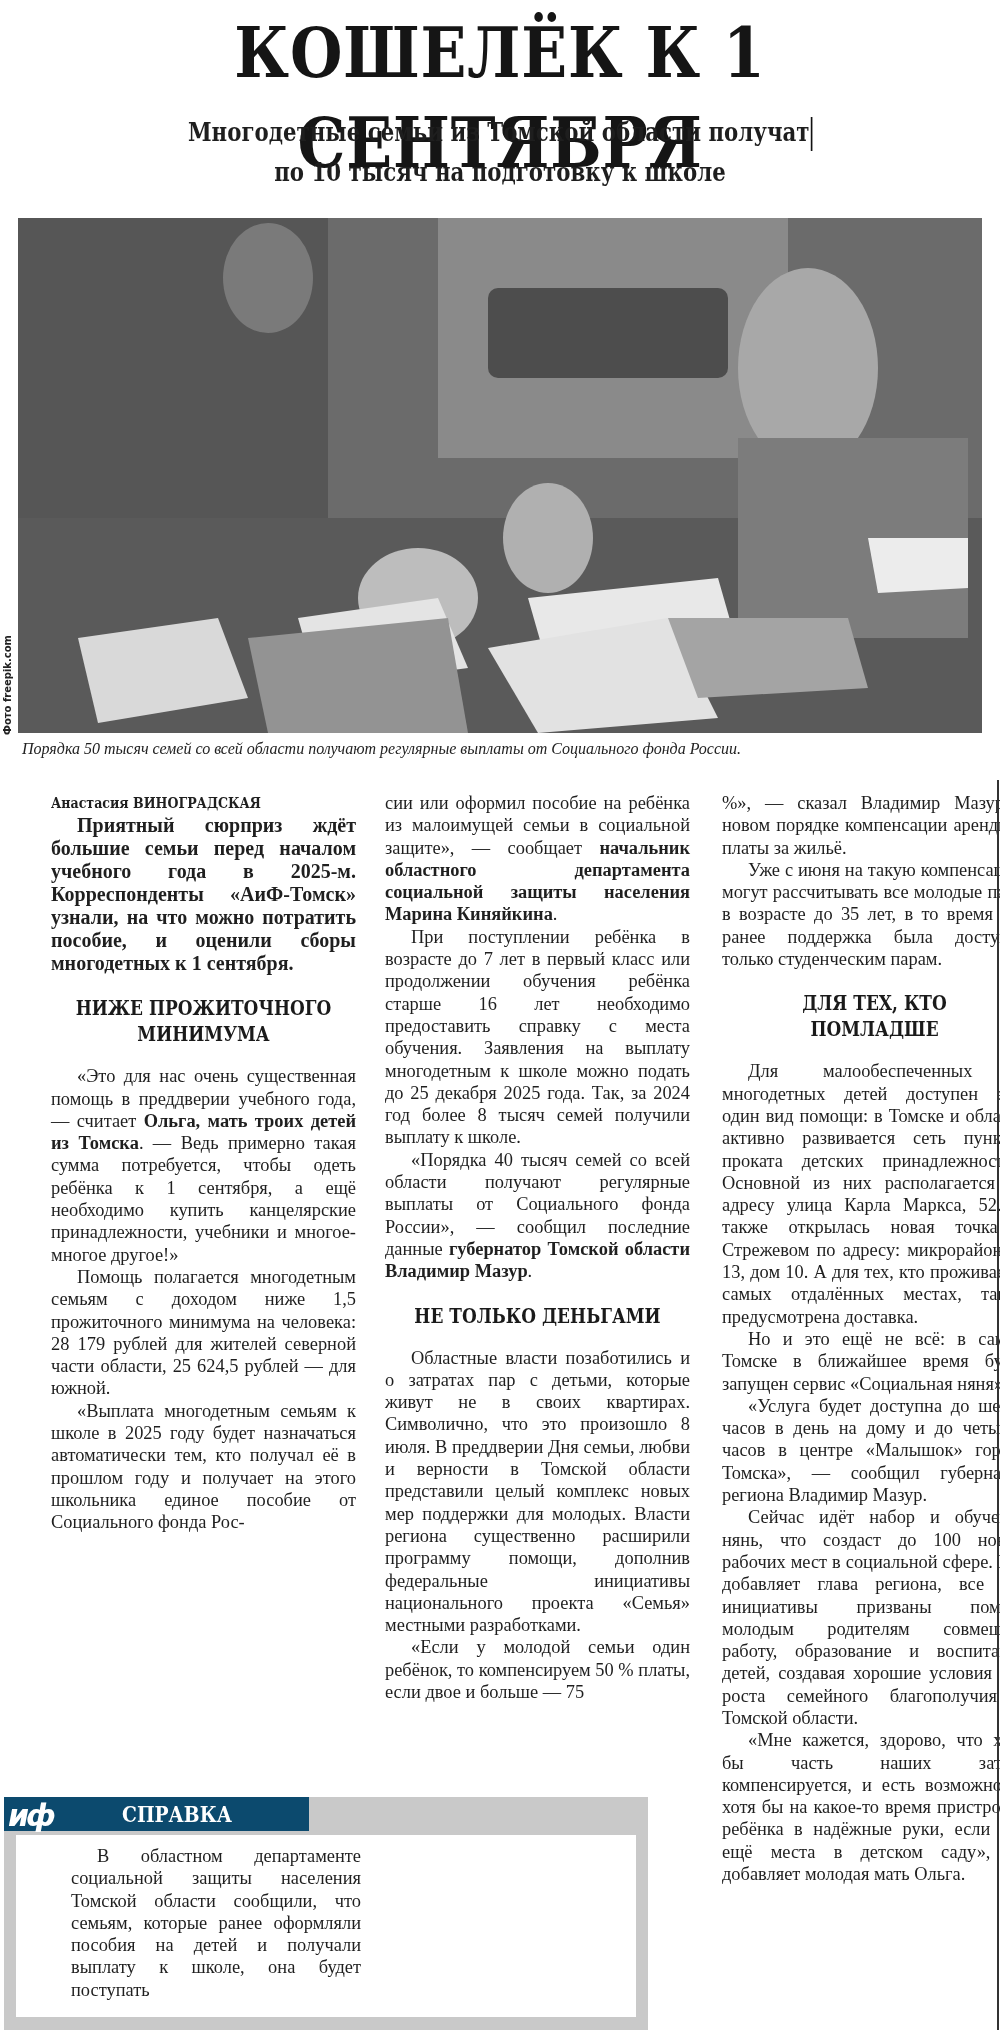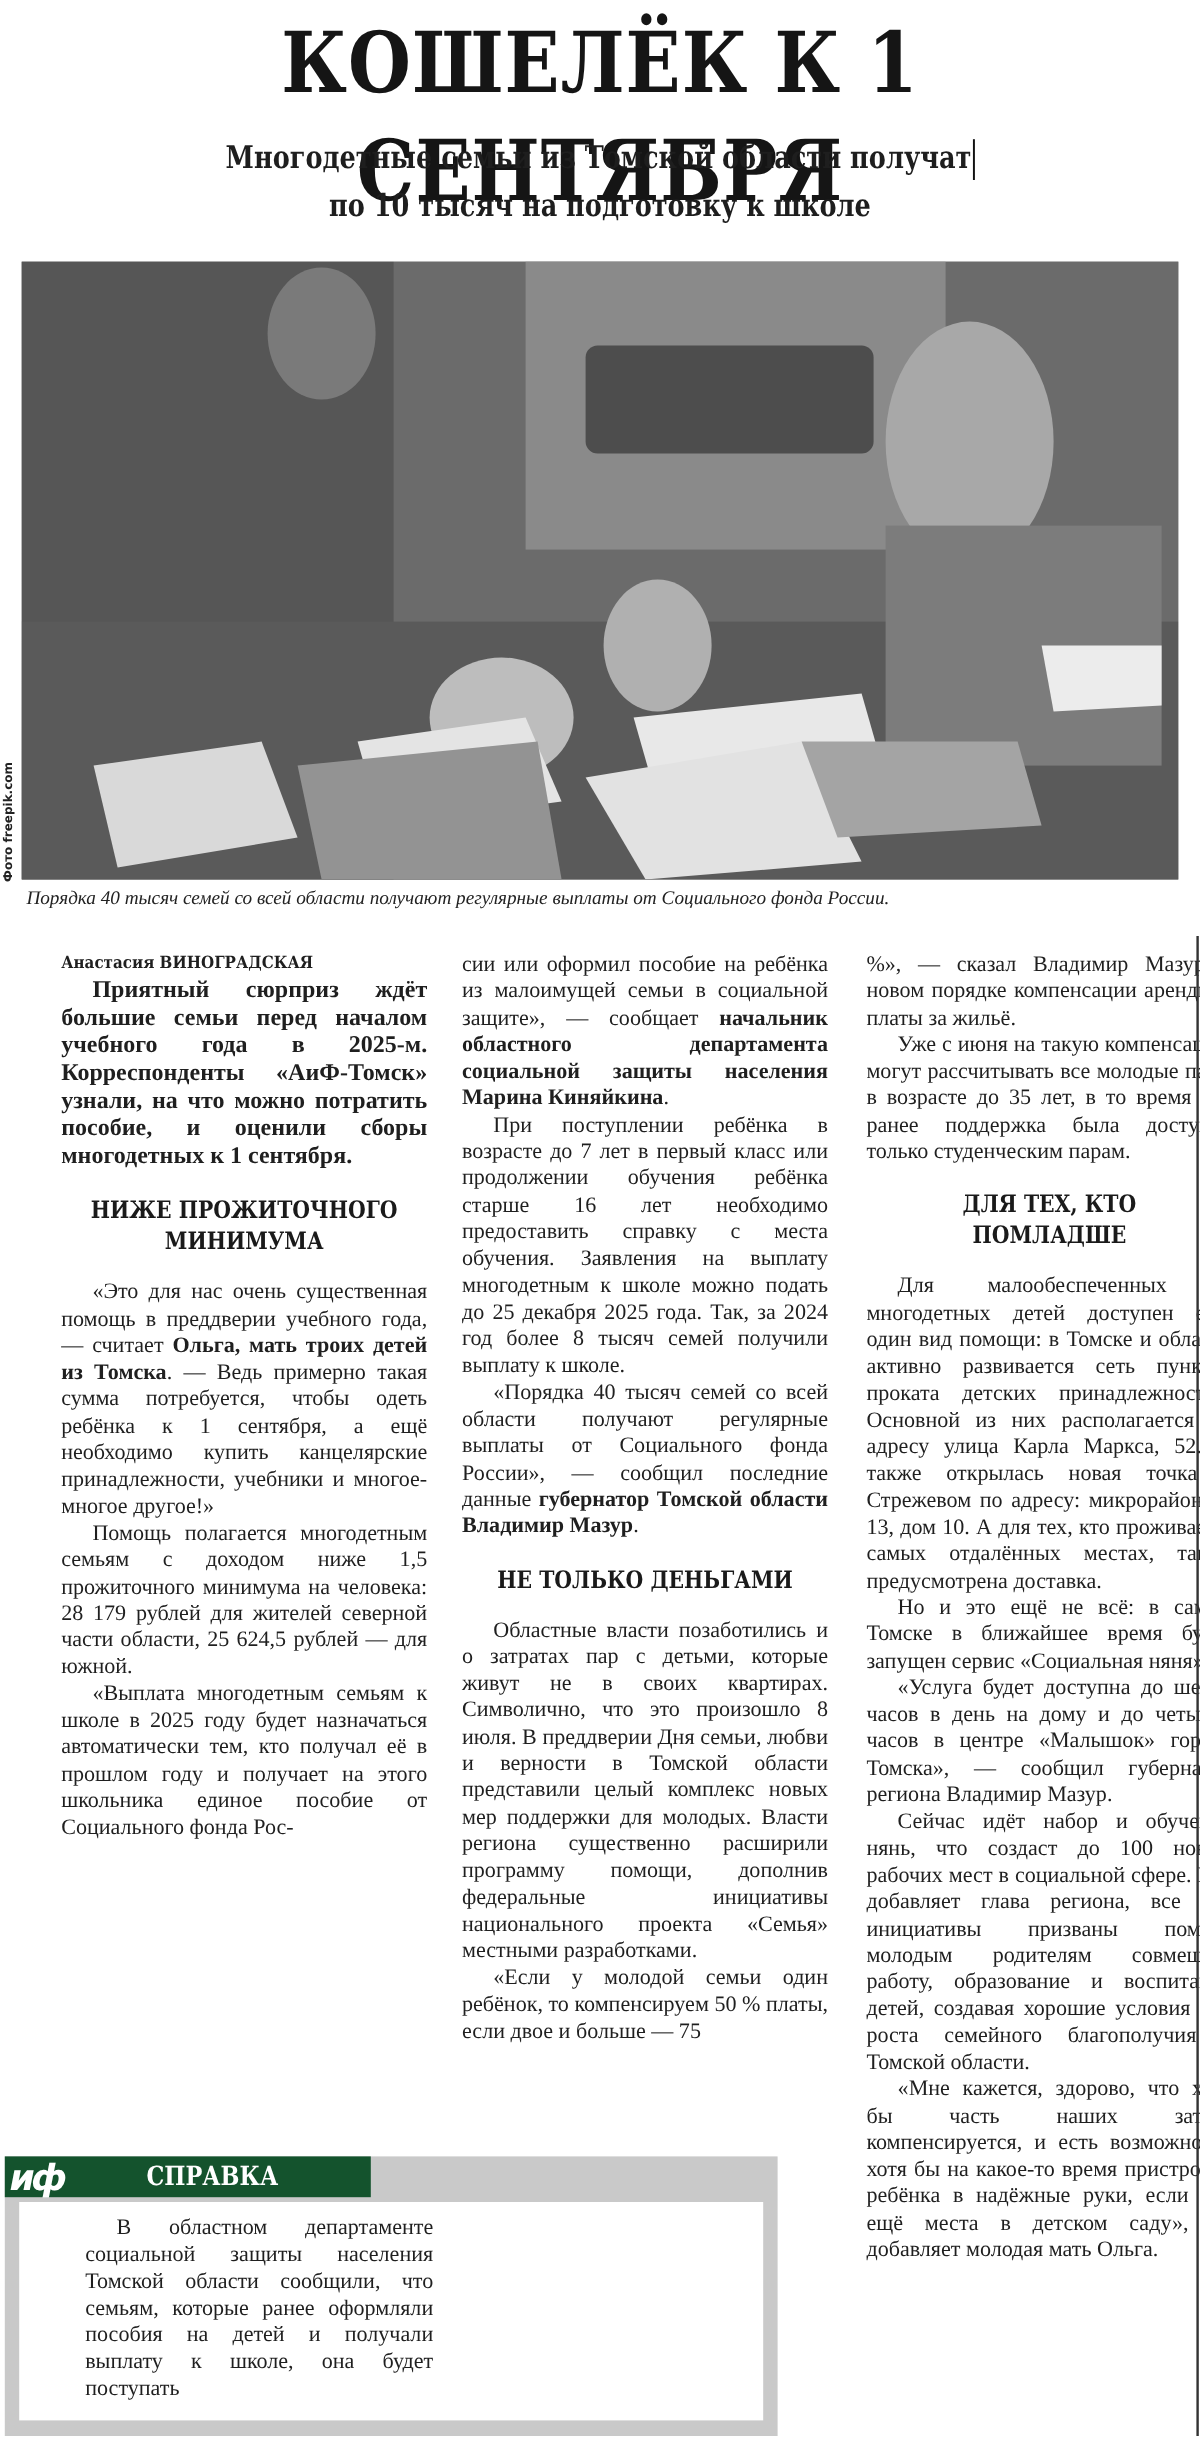--- a/index.html
+++ b/index.html
@@ -49,21 +49,21 @@
   b.em { font-weight: bold; }
   .vrule { position: absolute; left: 997px; top: 780px; width: 2px; height: 1250px; background: #333; }
   .spravka {
     position: absolute; left: 4px; top: 1797px; width: 644px; height: 233px;
     background: #c9c9c9;
   }
   .spravka-inner {
     position: absolute; left: 12px; top: 38px; width: 620px; height: 182px; background: #fff;
   }
   .spravka-bar {
-    position: absolute; left: 0; top: 0; width: 305px; height: 34px; background: #14532d;
+    position: absolute; left: 0; top: 0; width: 305px; height: 34px; background: #0c4a6e;
   }
   .aif-logo {
     position: absolute; left: 4px; top: 2px; width: 58px; height: 34px;
     font-family: "DejaVu Sans", sans-serif; font-style: italic; font-weight: bold; font-size: 30px;
     color: #fff; line-height: 34px; letter-spacing: -3px;
   }
   .spravka-title {
     position: absolute; left: 118px; top: 0; line-height: 34px;
     font-family: "DejaVu Serif", serif; font-weight: bold; font-size: 22px; color: #fff;
     transform: scaleX(0.85); transform-origin: left;
@@ -100,21 +100,21 @@
     <polygon points="280,400 420,380 450,450 300,470" fill="#e4e4e4"></polygon>
     <polygon points="510,380 700,360 720,430 530,450" fill="#e8e8e8"></polygon>
     <polygon points="60,420 200,400 230,480 80,505" fill="#d9d9d9"></polygon>
     <polygon points="230,420 430,400 450,515 250,515" fill="#939393"></polygon>
     <polygon points="470,430 650,400 700,500 520,515" fill="#e2e2e2"></polygon>
     <polygon points="650,400 830,400 850,470 680,480" fill="#a4a4a4"></polygon>
     <polygon points="850,320 950,320 950,370 860,375" fill="#ececec"></polygon>
   </svg>
 </div>
 <div class="photo-credit">Фото freepik.com</div>
-<div class="caption">Порядка 40 тысяч семей со всей области получают регулярные выплаты от Социального фонда России.</div>
+<div class="caption">Порядка 50 тысяч семей со всей области получают регулярные выплаты от Социального фонда России.</div>
 
 <div class="col col1">
   <p class="byline">Анастасия ВИНОГРАДСКАЯ</p>
   <p class="lead">Приятный сюрприз ждёт большие семьи перед началом учебного года в 2025-м. Корреспонденты «АиФ-Томск» узнали, на что можно потратить пособие, и оценили сборы многодетных к 1 сентября.</p>
   <div class="section-head">НИЖЕ ПРОЖИТОЧНОГО МИНИМУМА</div>
   <p><span>«Это для нас очень существенная помощь в преддверии учебного года, — считает </span><b class="em">Ольга, мать троих детей из Томска</b><span>. — Ведь примерно такая сумма потребуется, чтобы одеть ребёнка к 1 сентября, а ещё необходимо купить канцелярские принадлежности, учебники и многое-многое другое!»</span></p>
   <p>Помощь полагается многодетным семьям с доходом ниже 1,5 прожиточного минимума на человека: 28 179 рублей для жителей северной части области, 25 624,5 рублей — для южной.</p>
   <p>«Выплата многодетным семьям к школе в 2025 году будет назначаться автоматически тем, кто получал её в прошлом году и получает на этого школьника единое пособие от Социального фонда Рос-</p>
 </div>
 

